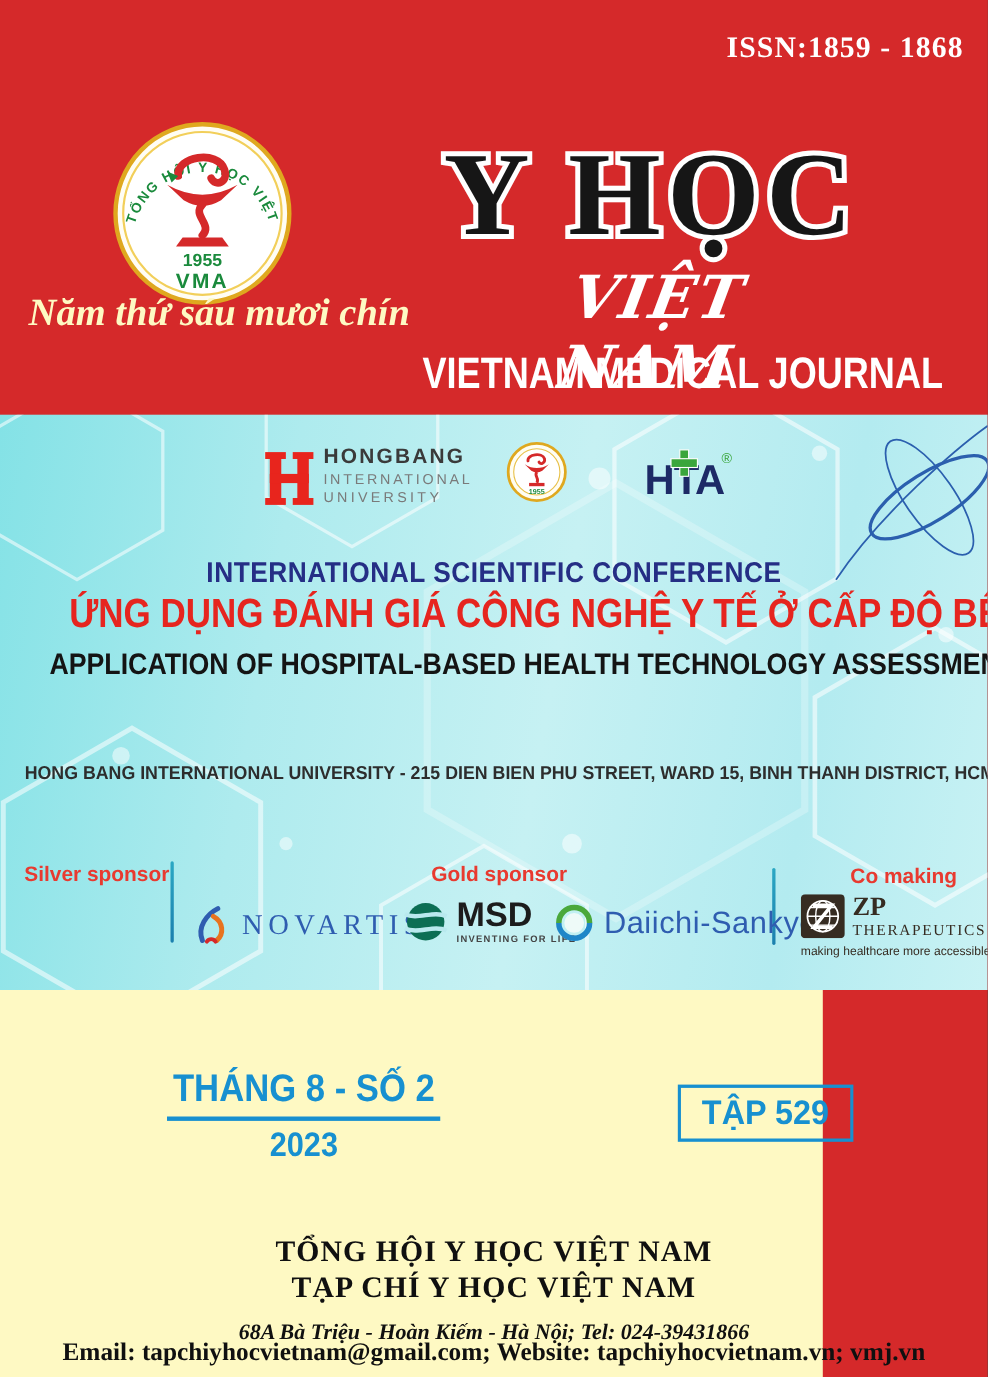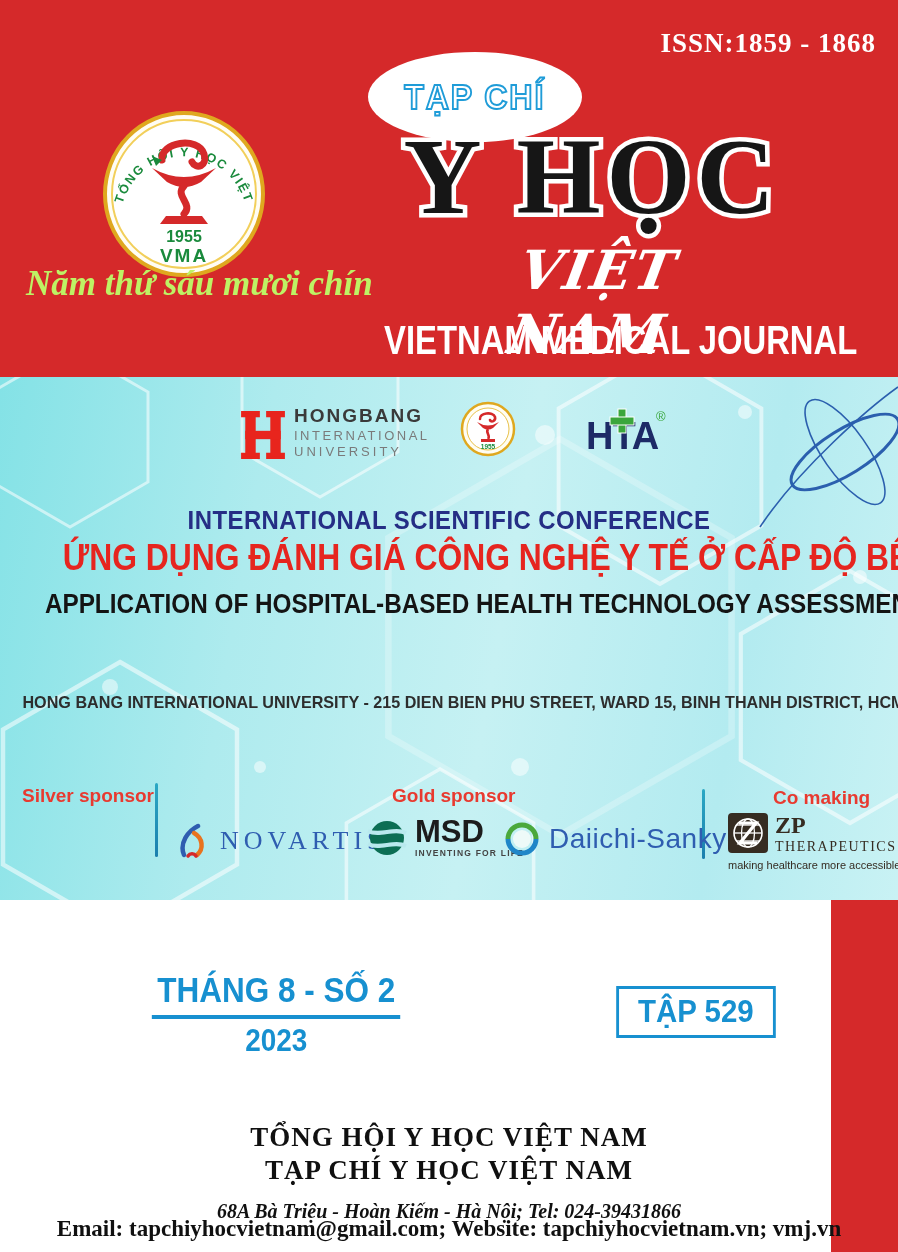--- a/index.html
+++ b/index.html
@@ -15,21 +15,21 @@
   .oval{position:absolute;left:368px;top:52px;width:214px;height:90px;background:#fff;border-radius:50%;
         display:flex;align-items:center;justify-content:center;}
   .oval-label{font-size:35px;font-weight:bold;color:#fff;letter-spacing:2px;
         -webkit-text-stroke:2px #1f9cd8;text-shadow:0 0 1px #1f9cd8;transform:scaleX(.92);}
   .big-title-svg{position:absolute;left:352px;top:105px;}
   .script-line{position:absolute;left:428px;top:238px;width:330px;text-align:center;color:#fff;
         font-family:"DejaVu Serif",serif;font-style:italic;font-weight:bold;font-size:54px;
         transform:skewX(-10deg);letter-spacing:2px;}
   .journal-en{position:absolute;left:340px;top:318px;width:490px;text-align:center;color:#fff;
         font-weight:bold;font-size:40px;transform:scaleX(.82);letter-spacing:0px;white-space:nowrap;}
-  .year-line{position:absolute;left:26px;top:264px;color:#bef264;font-family:"Liberation Serif",serif;
+  .year-line{position:absolute;left:26px;top:264px;color:#fef9c3;font-family:"Liberation Serif",serif;
         font-style:italic;font-weight:bold;font-size:35px;}
   .seal{position:absolute;left:102px;top:110px;}
   
   .banner{position:absolute;left:0;top:377px;width:898px;height:523px;
         background:linear-gradient(100deg,#84e2e6 0%,#aeebee 28%,#c6f1f3 55%,#b3ebf0 80%,#c9f2f4 100%);}
   .banner-deco{position:absolute;left:0;top:0;}
   .partner-row{position:absolute;left:0;top:20px;width:898px;height:70px;}
   .hongbang{position:absolute;left:240px;top:8px;display:flex;align-items:flex-end;gap:8px;}
   .hongbang-text div:nth-child(1){font-size:19px;font-weight:bold;color:#3a3a3a;letter-spacing:2px;}
   .hongbang-text div:nth-child(2){font-size:13px;color:#7a7a7a;letter-spacing:2.5px;margin-top:1px;}
@@ -58,21 +58,21 @@
   .msd-name{font-size:31px;font-weight:bold;color:#1c1c1c;line-height:.9;}
   .msd-tag{font-size:8.5px;font-weight:bold;color:#444;letter-spacing:1.2px;margin-top:2px;}
   .daiichi{position:absolute;left:504px;top:444px;display:flex;align-items:center;gap:9px;}
   .daiichi-name{font-size:28px;color:#2f5db0;letter-spacing:.5px;}
   .zp{position:absolute;left:728px;top:436px;}
   .zp-top{display:flex;align-items:flex-start;gap:7px;}
   .zp-name1{font-family:"Liberation Serif",serif;font-size:24px;font-weight:bold;color:#362c22;line-height:1;}
   .zp-name2{font-family:"Liberation Serif",serif;font-size:14px;color:#362c22;letter-spacing:1.5px;margin-top:2px;}
   .zp-tag{font-size:11px;color:#362c22;margin-top:4px;white-space:nowrap;}
   
-  .yellow-footer{position:absolute;left:0;top:900px;width:831px;height:352px;background:#ffffff;}
+  .yellow-footer{position:absolute;left:0;top:900px;width:748px;height:352px;background:#fef9c3;}
   .issue-block{position:absolute;left:138px;top:70px;text-align:center;color:#1790d0;}
   .issue-line1{font-size:35px;font-weight:bold;transform:scaleX(.9);white-space:nowrap;
         border-bottom:4px solid #1790d0;padding:0 6px 5px 6px;}
   .issue-line2{font-size:31px;font-weight:bold;margin-top:4px;transform:scaleX(.9);}
   .volume-box{position:absolute;left:612px;top:86px;border:3px solid #1790d0;color:#1790d0;
         font-size:31px;font-weight:bold;padding:5px 20px;transform:scaleX(.95);white-space:nowrap;}
   .addr{position:absolute;left:0;width:898px;text-align:center;color:#101010;
         font-family:"Liberation Serif",serif;font-weight:bold;white-space:nowrap;}
   .addr1{top:222px;font-size:27px;letter-spacing:1px;}
   .addr2{top:255px;font-size:27px;letter-spacing:1px;}
@@ -100,23 +100,20 @@
 
       <path d="M 60,50 C 58,32 96,26 102,44 C 106,56 94,60 90,52" fill="none" stroke="#d5292a" stroke-width="7" stroke-linecap="round"></path>
       <path d="M 60,50 L 50,46 L 54,56 Z" fill="#1a8a3c"></path>
       <path d="M 50,58 Q 82,76 114,58 L 99,72 Q 82,82 65,72 Z" fill="#d5292a"></path>
       <path d="M 82,76 C 72,86 92,94 82,104" fill="none" stroke="#d5292a" stroke-width="7" stroke-linecap="round"></path>
       <path d="M 64,106 L 100,106 L 106,114 L 58,114 Z" fill="#d5292a"></path>
       <text x="82" y="132" text-anchor="middle" font-family="Liberation Sans, sans-serif" font-size="16" font-weight="bold" fill="#1a8a3c">1955</text>
       <text x="82" y="152" text-anchor="middle" font-family="Liberation Sans, sans-serif" font-size="19" font-weight="bold" letter-spacing="2" fill="#1a8a3c">VMA</text>
     </svg>
 
-    <div class="oval">
-      <div class="oval-label">TẠP CHÍ</div>
-    </div>
 
     <svg class="big-title-svg" width="480" height="140" viewBox="0 0 480 140">
       <text x="240" y="108" text-anchor="middle" font-family="Liberation Serif, serif" font-size="108" font-weight="bold" letter-spacing="6" fill="#161616" stroke="#ffffff" stroke-width="9" paint-order="stroke">Y HỌC</text>
     </svg>
 
     <div class="script-line">VIỆT NAM</div>
     <div class="journal-en">VIETNAM MEDICAL JOURNAL</div>
     <div class="year-line">Năm thứ sáu mươi chín</div>
   </div>
 

